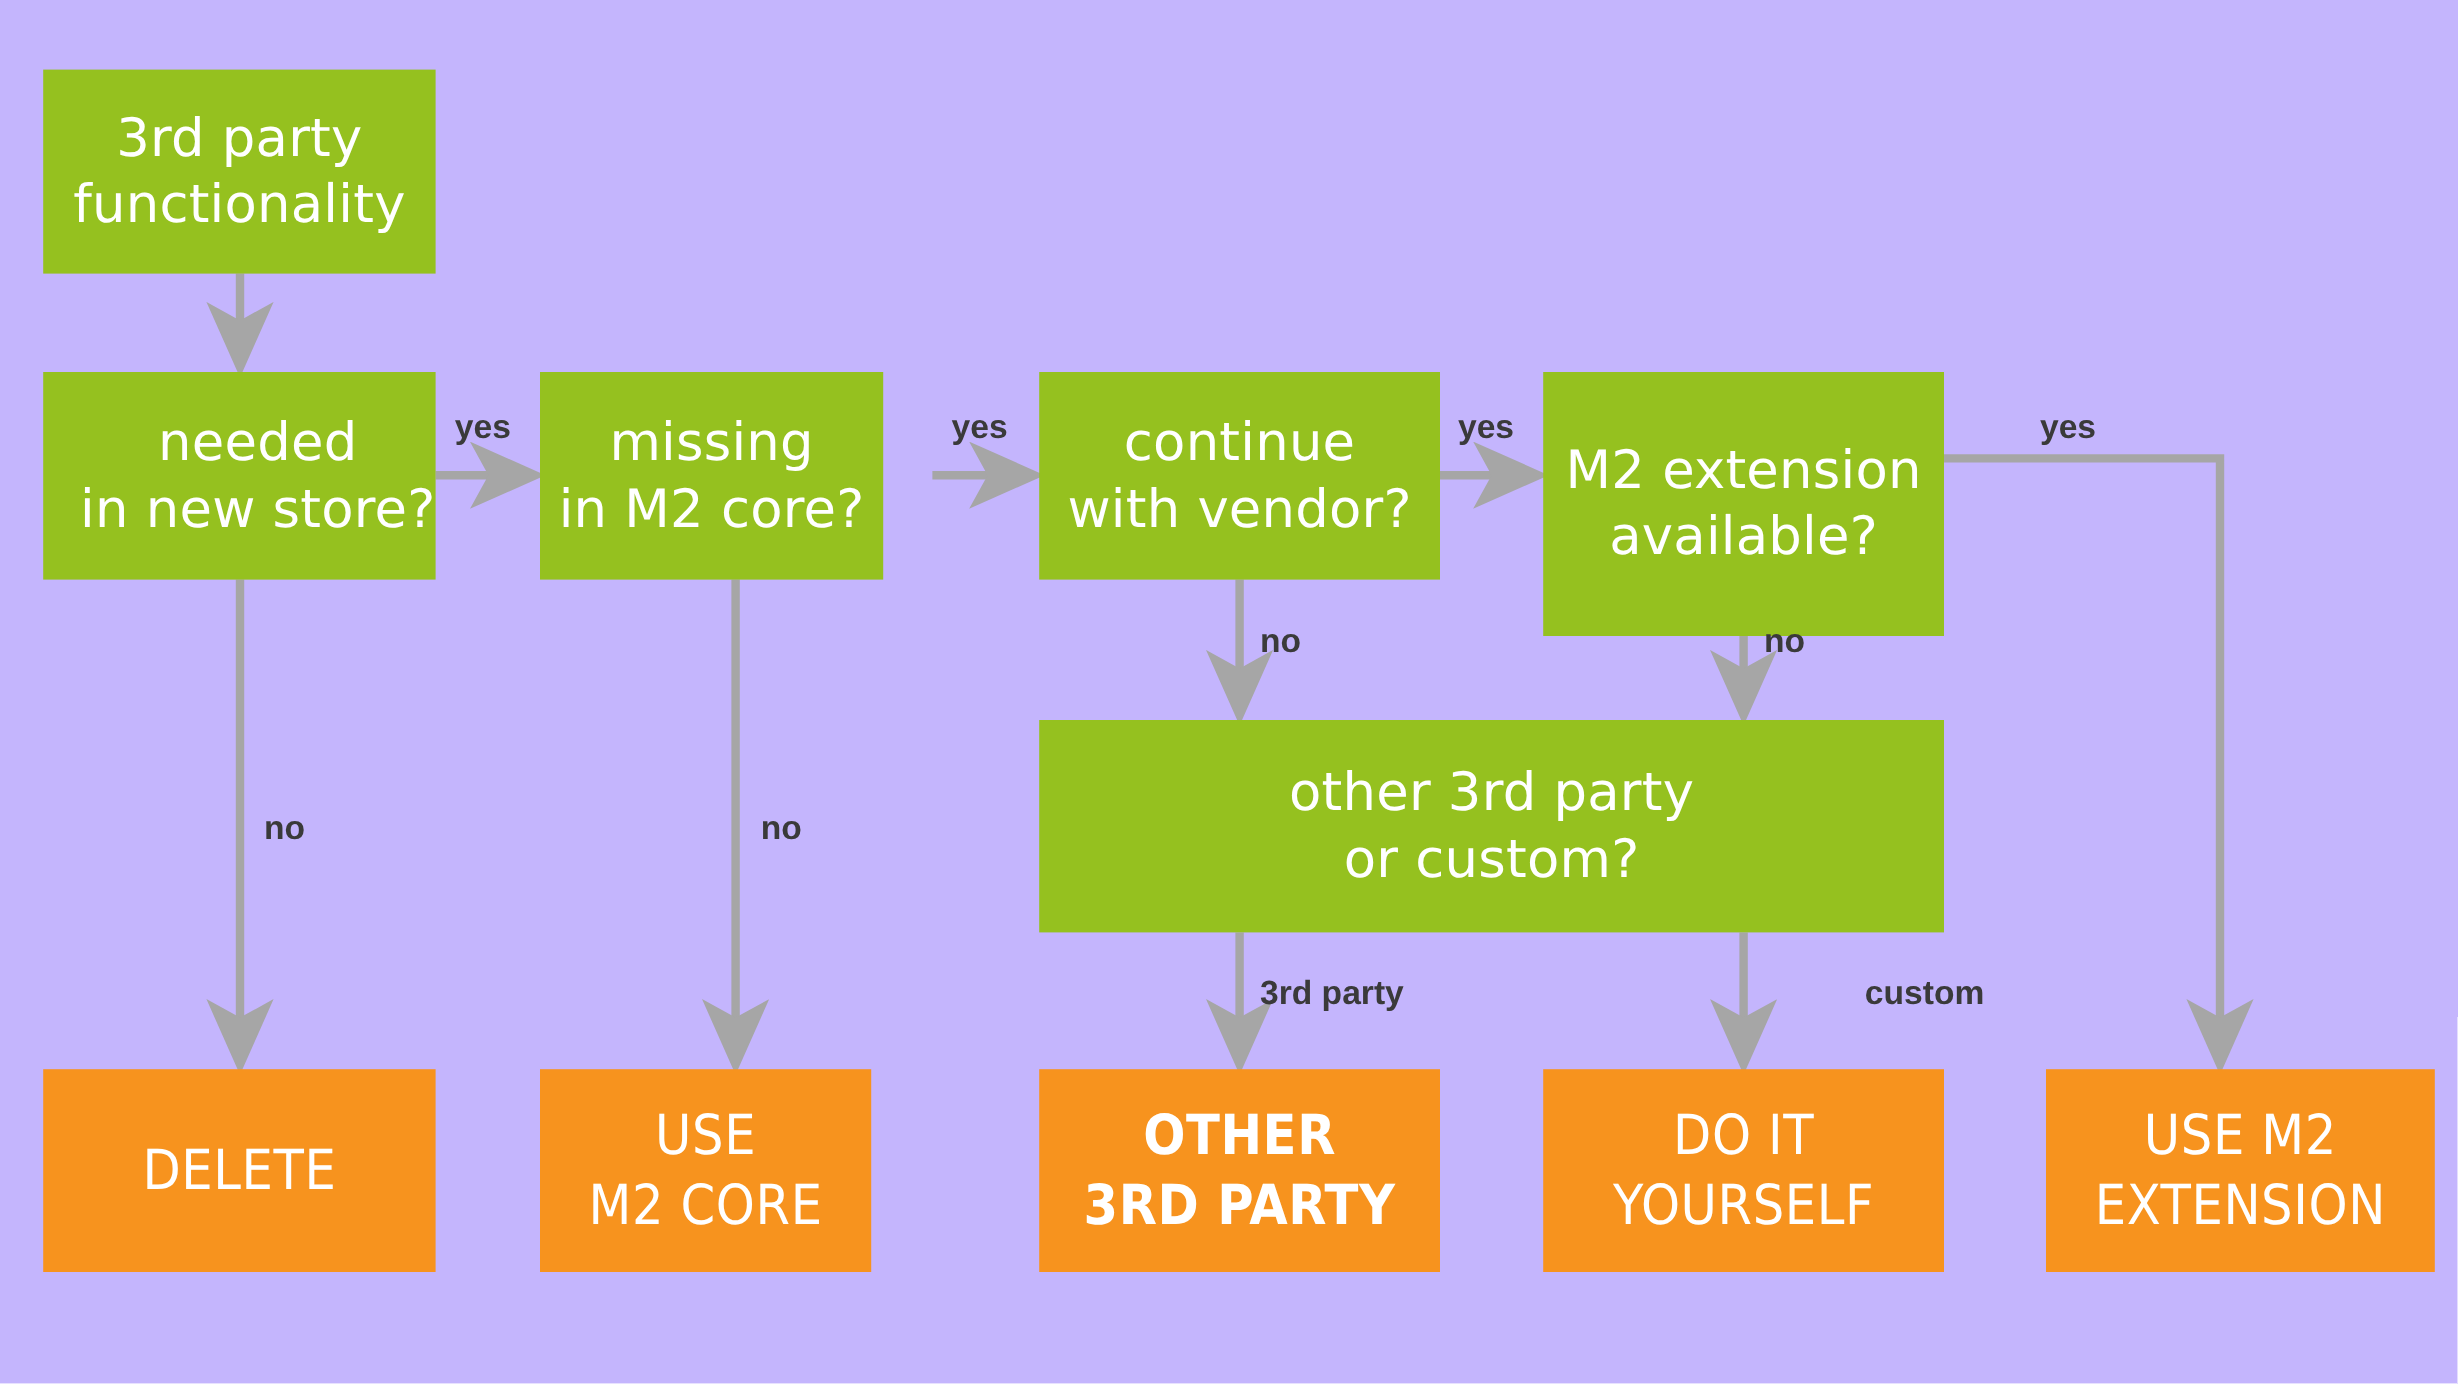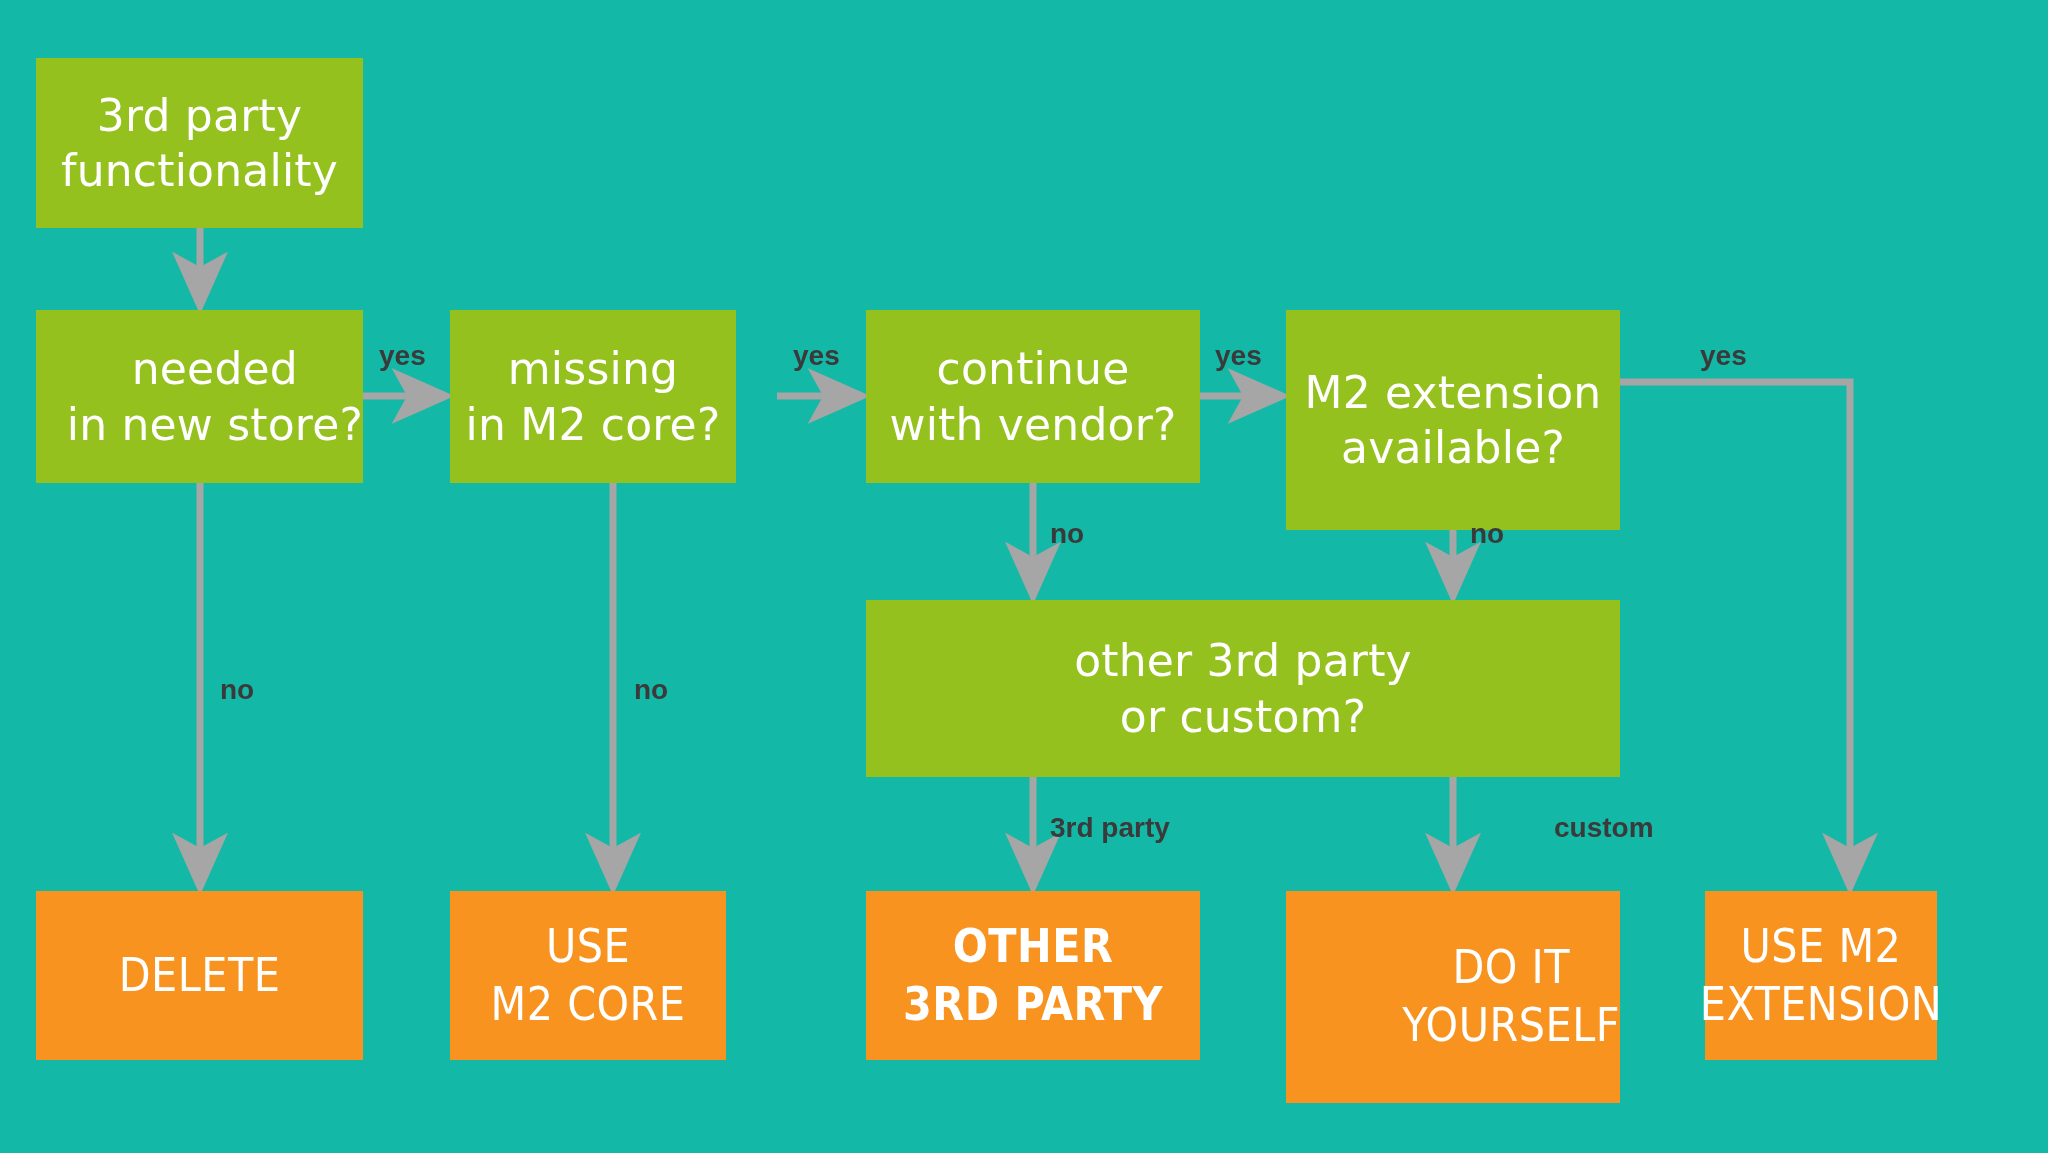--- a/index.html
+++ b/index.html
@@ -7,21 +7,21 @@
     padding: 0;
     background: #ffffff;
   }
   body {
     font-family: "DejaVu Sans", sans-serif;
   }
   #canvas {
     position: relative;
     width: 2048px;
     height: 1153px;
-    background: #14b8a6;
+    background: #c4b5fd;
     overflow: hidden;
   }
   .node {
     position: absolute;
     display: flex;
     align-items: center;
     justify-content: center;
     text-align: center;
     box-sizing: border-box;
     color: #ffffff;
@@ -131,26 +131,26 @@
   <div class="node terminal" style="left:450px; top:891px; width:276px; height:169px;">
     <span>USE
 M2 CORE</span>
   </div>
 
   <div class="node terminal" style="left:866px; top:891px; width:334px; height:169px;font-weight:bold;">
     <span>OTHER
 3RD PARTY</span>
   </div>
 
-  <div class="node terminal" style="left:1286px; top:891px; width:334px; height:212px;justify-content:flex-end;">
+  <div class="node terminal" style="left:1286px; top:891px; width:334px; height:169px;">
     <span>DO IT
 YOURSELF</span>
   </div>
 
-  <div class="node terminal" style="left:1705px; top:891px; width:232px; height:169px;">
+  <div class="node terminal" style="left:1705px; top:891px; width:324px; height:169px;">
     <span>USE M2
 EXTENSION</span>
   </div>
 
   <div class="edge-label" style="left:379px; top:340px;">yes</div>
 
   <div class="edge-label" style="left:793px; top:340px;">yes</div>
 
   <div class="edge-label" style="left:1215px; top:340px;">yes</div>
 

